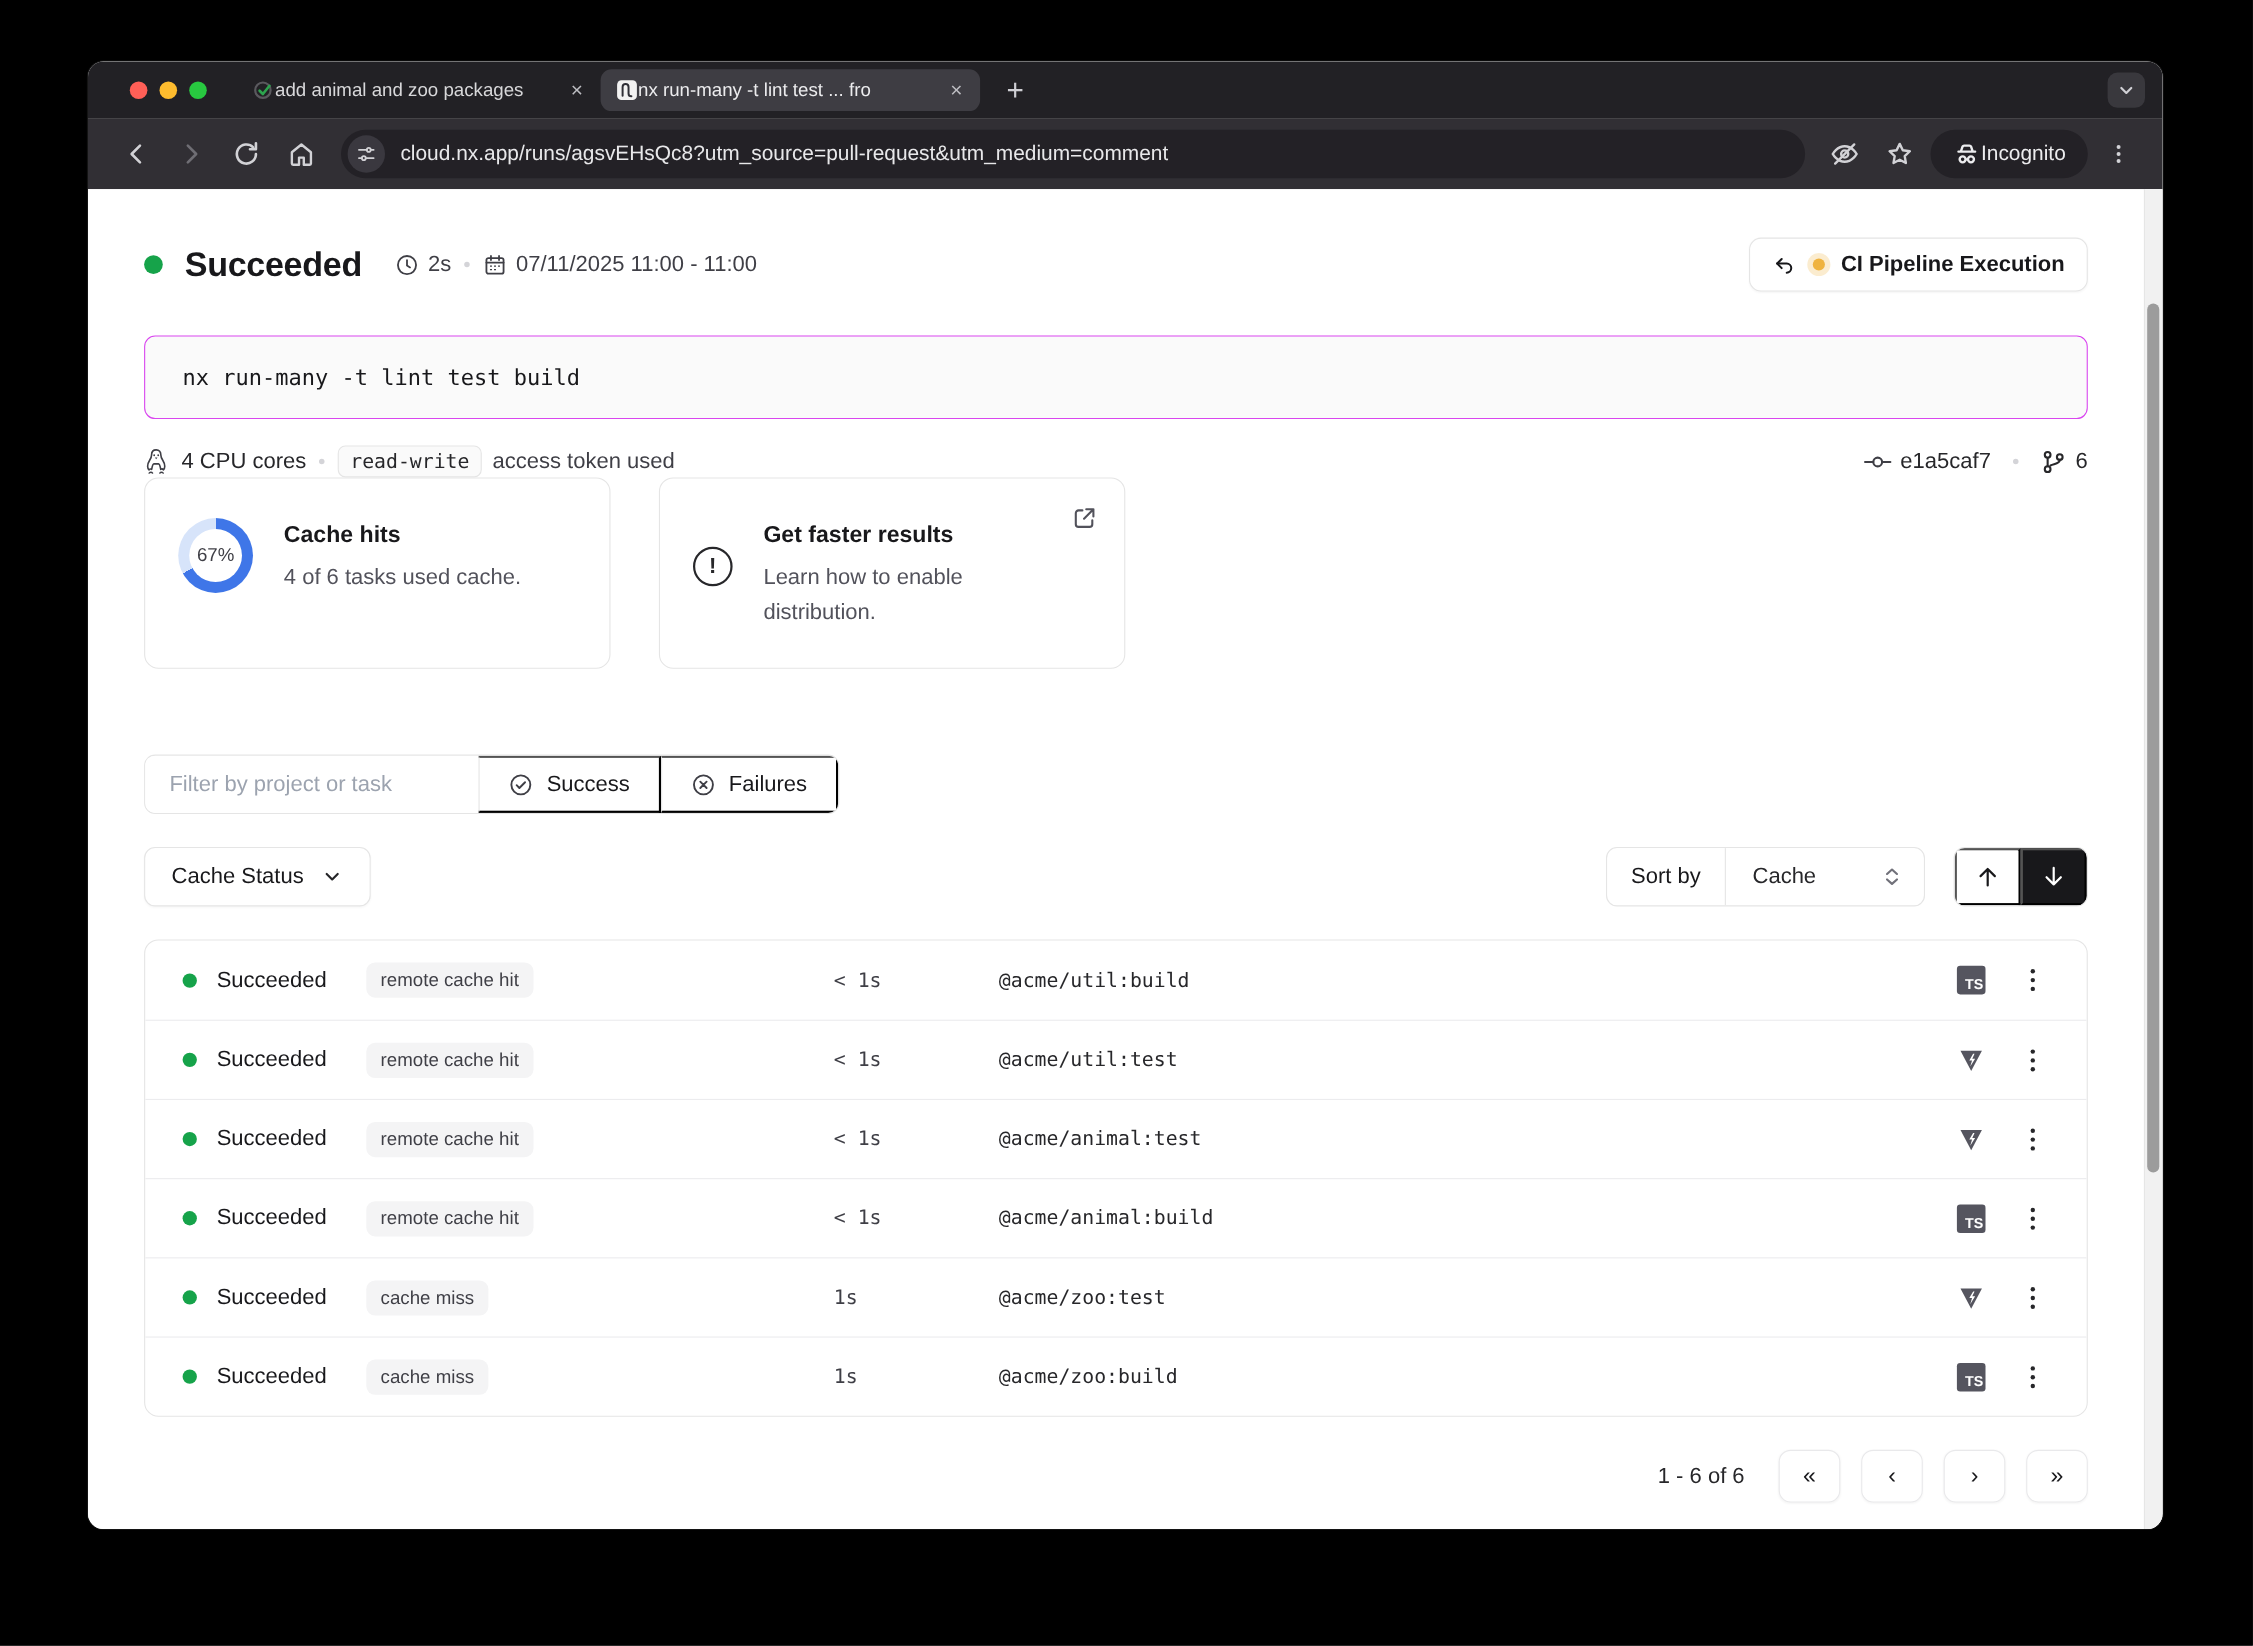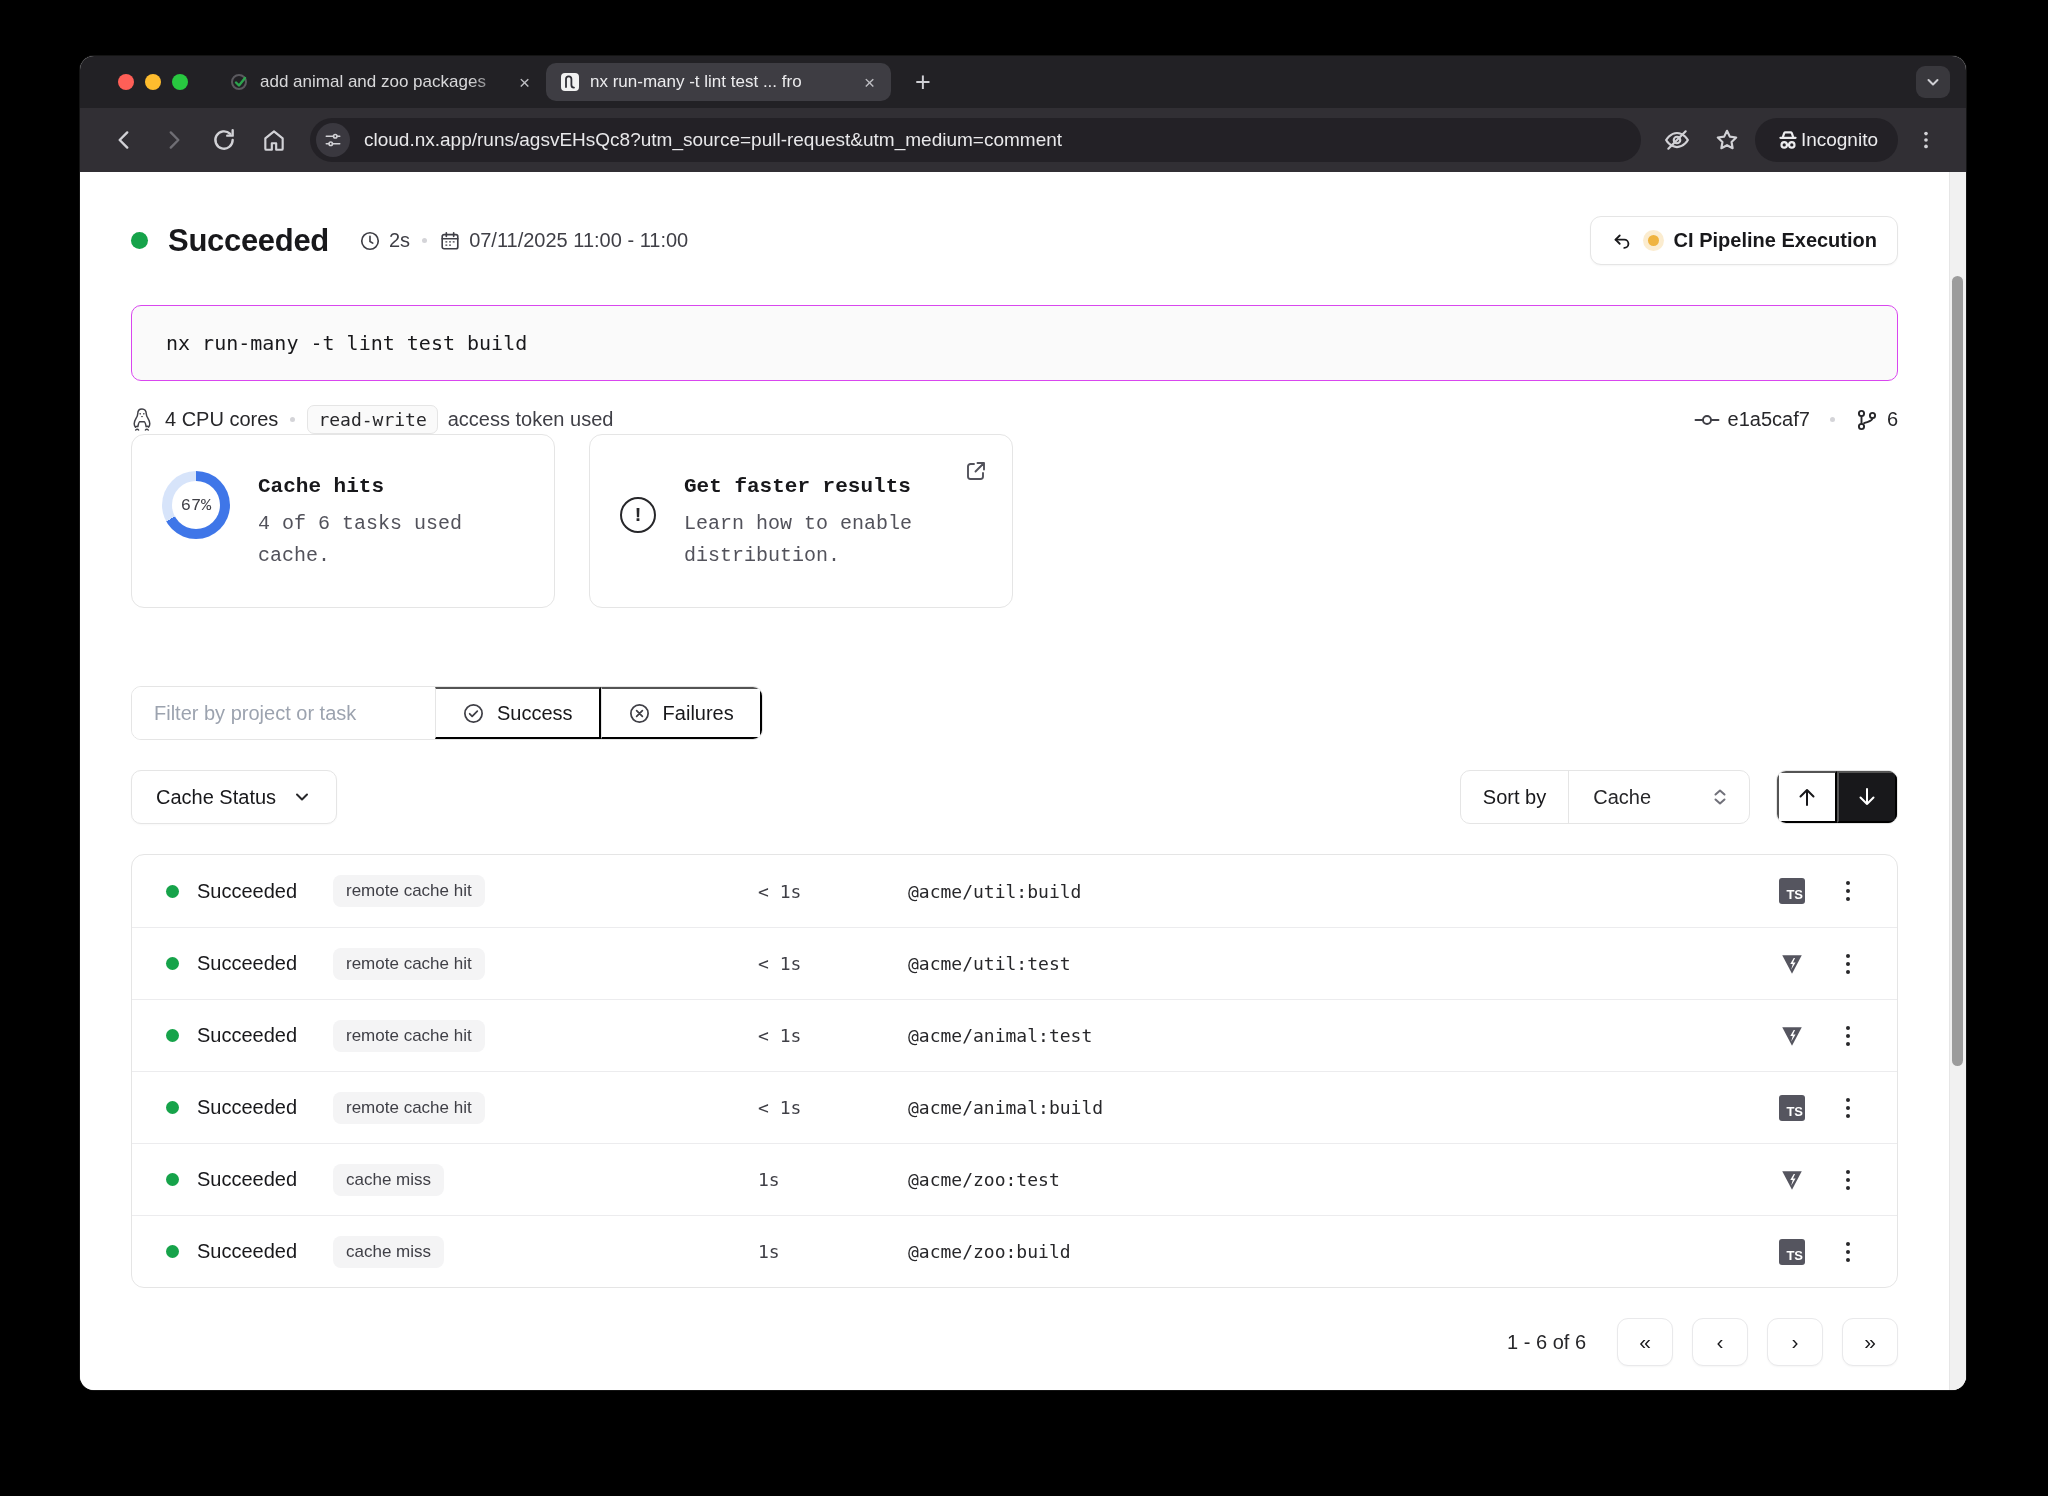--- a/index.html
+++ b/index.html
@@ -10,21 +10,21 @@
     position: absolute; left: 80px; top: 56px; width: 1886px; height: 1334px;
     border-radius: 14px; overflow: hidden; background: #fff;
     box-shadow: 0 0 0 1px rgba(255,255,255,0.08);
   }
 
   
   .tabstrip { height: 52px; background: #222125; display: flex; align-items: center; position: relative; }
   .traffic { display: flex; gap: 11px; padding: 0 28px 0 38px; }
   .traffic i { width: 16px; height: 16px; border-radius: 50%; display: block; }
   .tl-red { background: #ff5f57; } .tl-yellow { background: #febc2e; } .tl-green { background: #28c840; }
-  .tab { height: 38px; display: flex; align-items: center; gap: 10px; padding: 0 14px; border-radius: 10px; max-width: 345px; color: #d8d8da; font-size: 17px; }
+  .tab { height: 38px; display: flex; align-items: center; padding: 0 14px; border-radius: 10px; max-width: 345px; color: #d8d8da; font-size: 17px; }
   .tab.inactive { background: transparent; width: 330px; }
   .tab.active { background: #3e3d43; width: 345px; color: #ececee; }
   .tab-title { white-space: nowrap; overflow: hidden; flex: 1; -webkit-mask-image: linear-gradient(90deg,#000 85%,transparent); mask-image: linear-gradient(90deg,#000 85%,transparent); }
   .tab-close { font-size: 19px; color: #bdbdc2; line-height: 1; padding: 0 2px; }
   .favicon { width: 20px; height: 20px; flex: none; position: relative; }
   .newtab { margin-left: 16px; color: #cfcfd4; font-size: 27px; font-weight: 300; line-height: 1; padding: 2px 8px; }
   .tabsearch { position: absolute; right: 16px; top: 10px; width: 34px; height: 32px; background: #39383d; border-radius: 9px; display: flex; align-items: center; justify-content: center; }
 
   
   .toolbar { height: 64px; background: #312f34; display: flex; align-items: center; padding: 0 18px 0 22px; gap: 6px; }
@@ -52,21 +52,21 @@
 
   
   .command-box { width: 100%; height: 76px; background: #fafafa; border: 1px solid #d946ef; border-radius: 10px; display: flex; align-items: center; padding: 0 34px; margin-bottom: 24px; font-size: 20px; color: #18181b; }
 
   
   .meta-row { display: flex; align-items: center; font-size: 20px; color: #27272a; }
   .token-chip { font-family: "DejaVu Sans Mono", monospace; font-size: 18px; background: #fafafa; border: 1px solid #e5e5e5; border-radius: 7px; padding: 3px 10px; color: #27272a; margin-right: 10px; }
   .meta-right { margin-left: auto; display: flex; align-items: center; gap: 8px; font-size: 20px; color: #27272a; }
 
   
-  .cards { display: flex; gap: 34px; margin-bottom: 78px; font-family: Liberation Mono, monospace; }
+  .cards { display: flex; gap: 44px; margin-bottom: 78px; }
   .card { width: 424px; height: 174px; border: 1px solid #e5e5e5; border-radius: 13px; background: #fff; padding: 36px 30px; display: flex; gap: 28px; position: relative; }
   .donut { width: 68px; height: 68px; border-radius: 50%; position: relative; flex: none; }
   .donut::after { content: ""; position: absolute; inset: 10px; background: #fff; border-radius: 50%; }
   .donut span { position: absolute; inset: 0; display: flex; align-items: center; justify-content: center; font-size: 17px; color: #3f3f46; z-index: 1; }
   .card-title { font-size: 21px; font-weight: 600; margin: 4px 0 10px; }
   .card-sub { font-size: 20px; color: #52525b; line-height: 1.6; }
   .warn-circle { width: 36px; height: 36px; border-radius: 50%; border: 2px solid #27272a; display: flex; align-items: center; justify-content: center; font-size: 20px; font-weight: 700; color: #27272a; flex: none; margin-top: 26px; }
   .extlink { position: absolute; top: 24px; right: 24px; }
 
   

